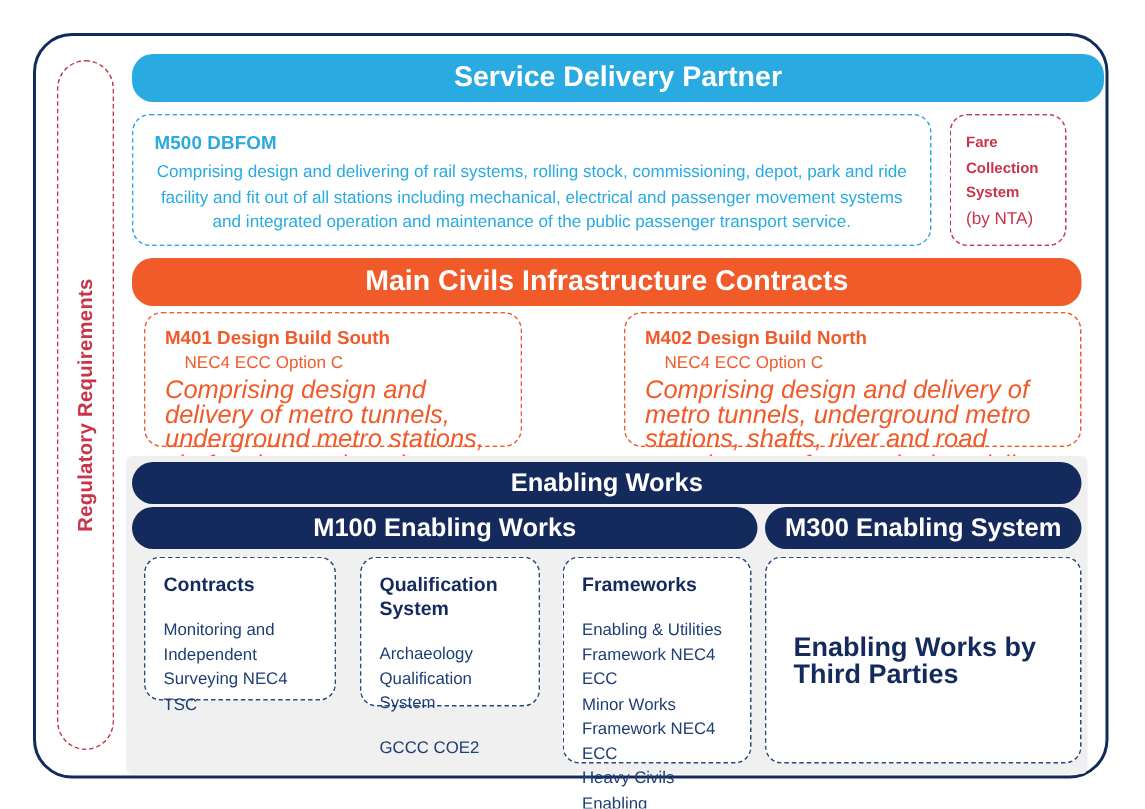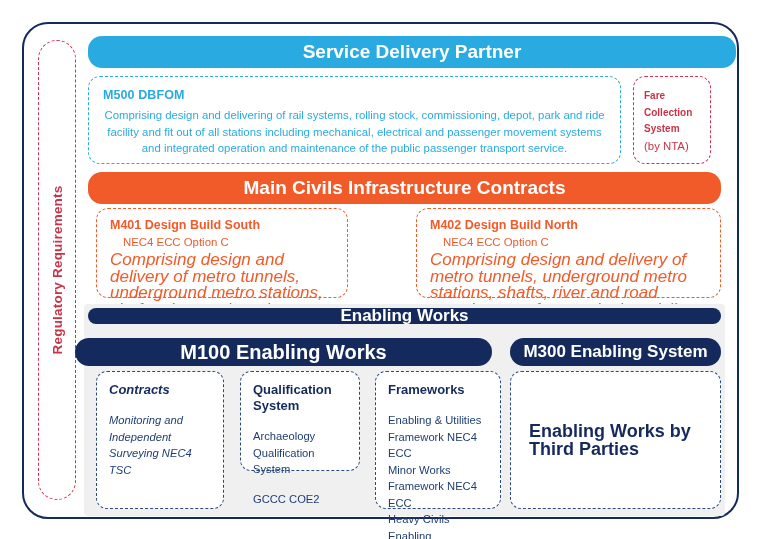--- a/index.html
+++ b/index.html
@@ -162,43 +162,43 @@
   }
 
   
   .enabling-bg {
     position: absolute;
     left: 84px; top: 304px; width: 641px; height: 212px;
     background: #f0f0f0;
     border-radius: 4px;
   }
   .ew-banner {
-    left: 88px; top: 308px; width: 633px; height: 16px;
+    left: 88px; top: 308px; width: 633px; height: 28px;
     font-size: 17px;
   }
   .m100-banner {
-    left: 75px; top: 338px; width: 417px; height: 28px;
-    font-size: 20px;
+    left: 88px; top: 338px; width: 417px; height: 28px;
+    font-size: 17px;
     text-align: center;
   }
   .m300-banner {
     left: 510px; top: 338px; width: 211px; height: 28px;
     font-size: 17px;
   }
 
   .sub-box {
     position: absolute;
     top: 371px;
     box-sizing: border-box;
     border: 1.6px dashed #2a4a7f;
     border-radius: 11px;
     background: #ffffff;
     padding: 10px 12px 0 12px;
   }
-  .sub-box-1 { left: 96px;  width: 128px; height: 138px; font-style: italic; }
+  .sub-box-1 { left: 96px;  width: 128px; height: 96px; }
   .sub-box-2 { left: 240px; width: 120px; height: 100px; }
   .sub-box-3 { left: 375px; width: 126px; height: 138px; }
   .sub-box-4 {
     left: 510px; width: 211px; height: 138px;
     padding: 0 18px;
     display: flex;
     align-items: center;
   }
 
   .sub-title {

